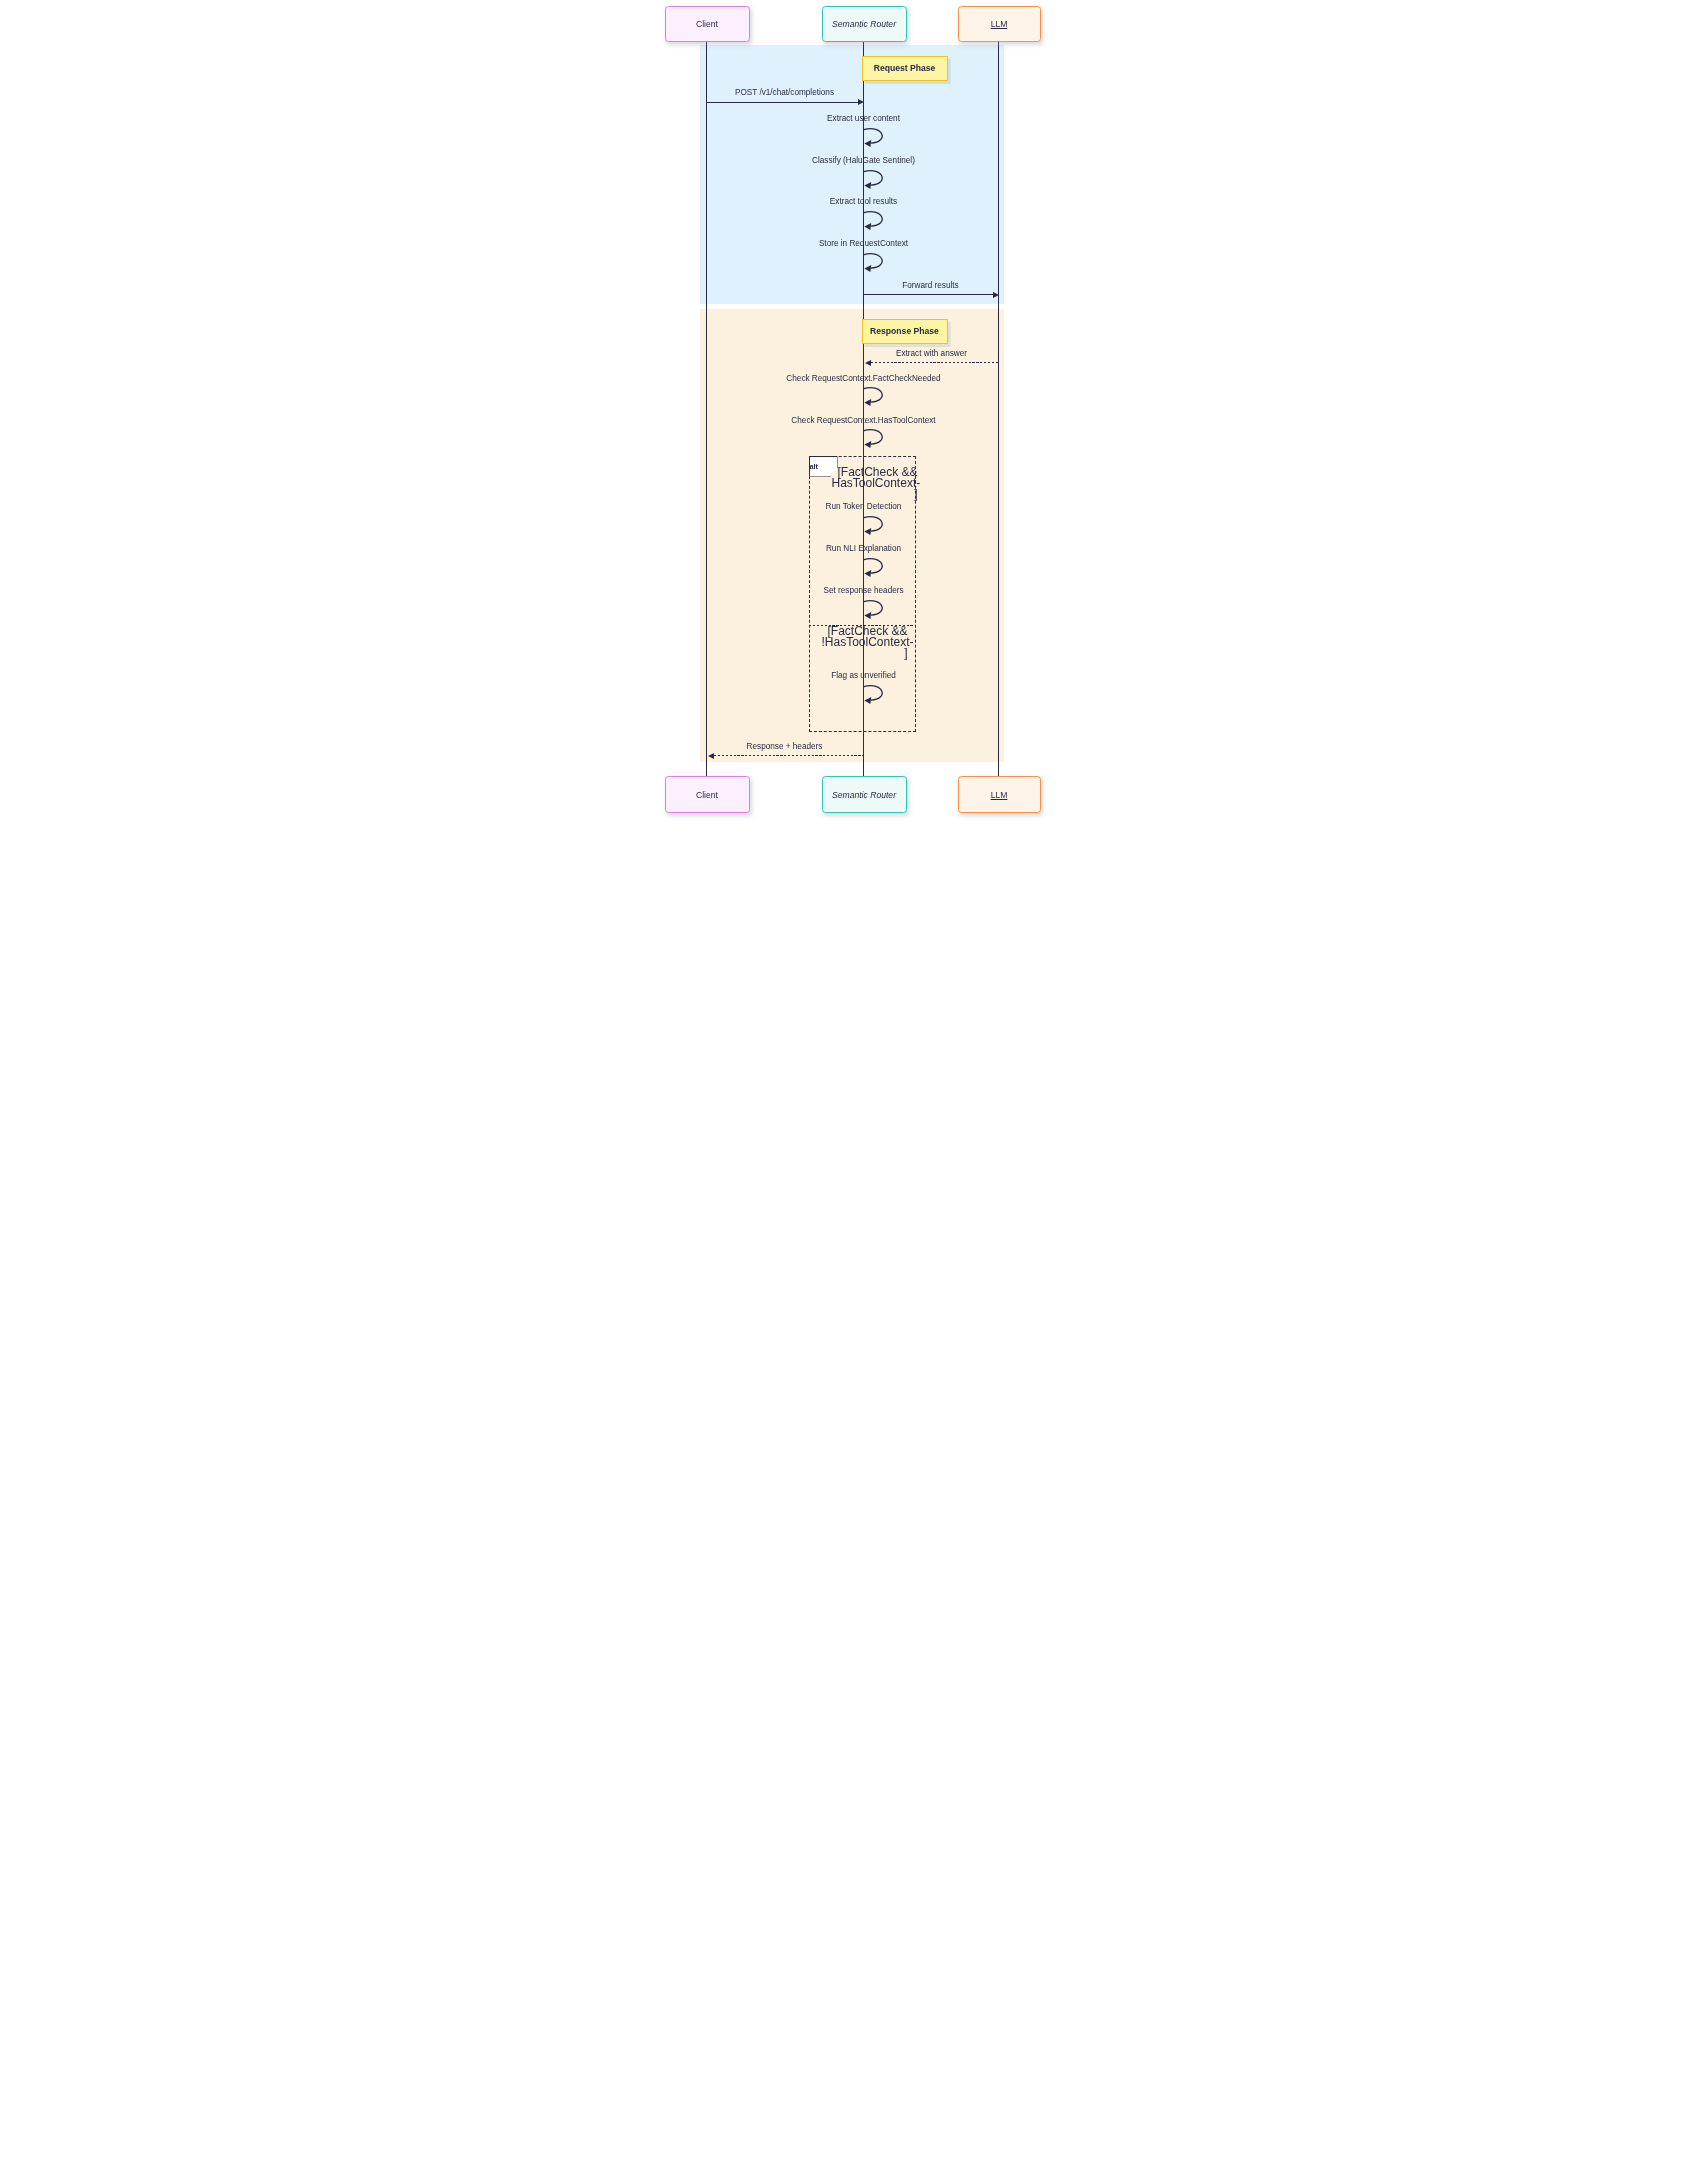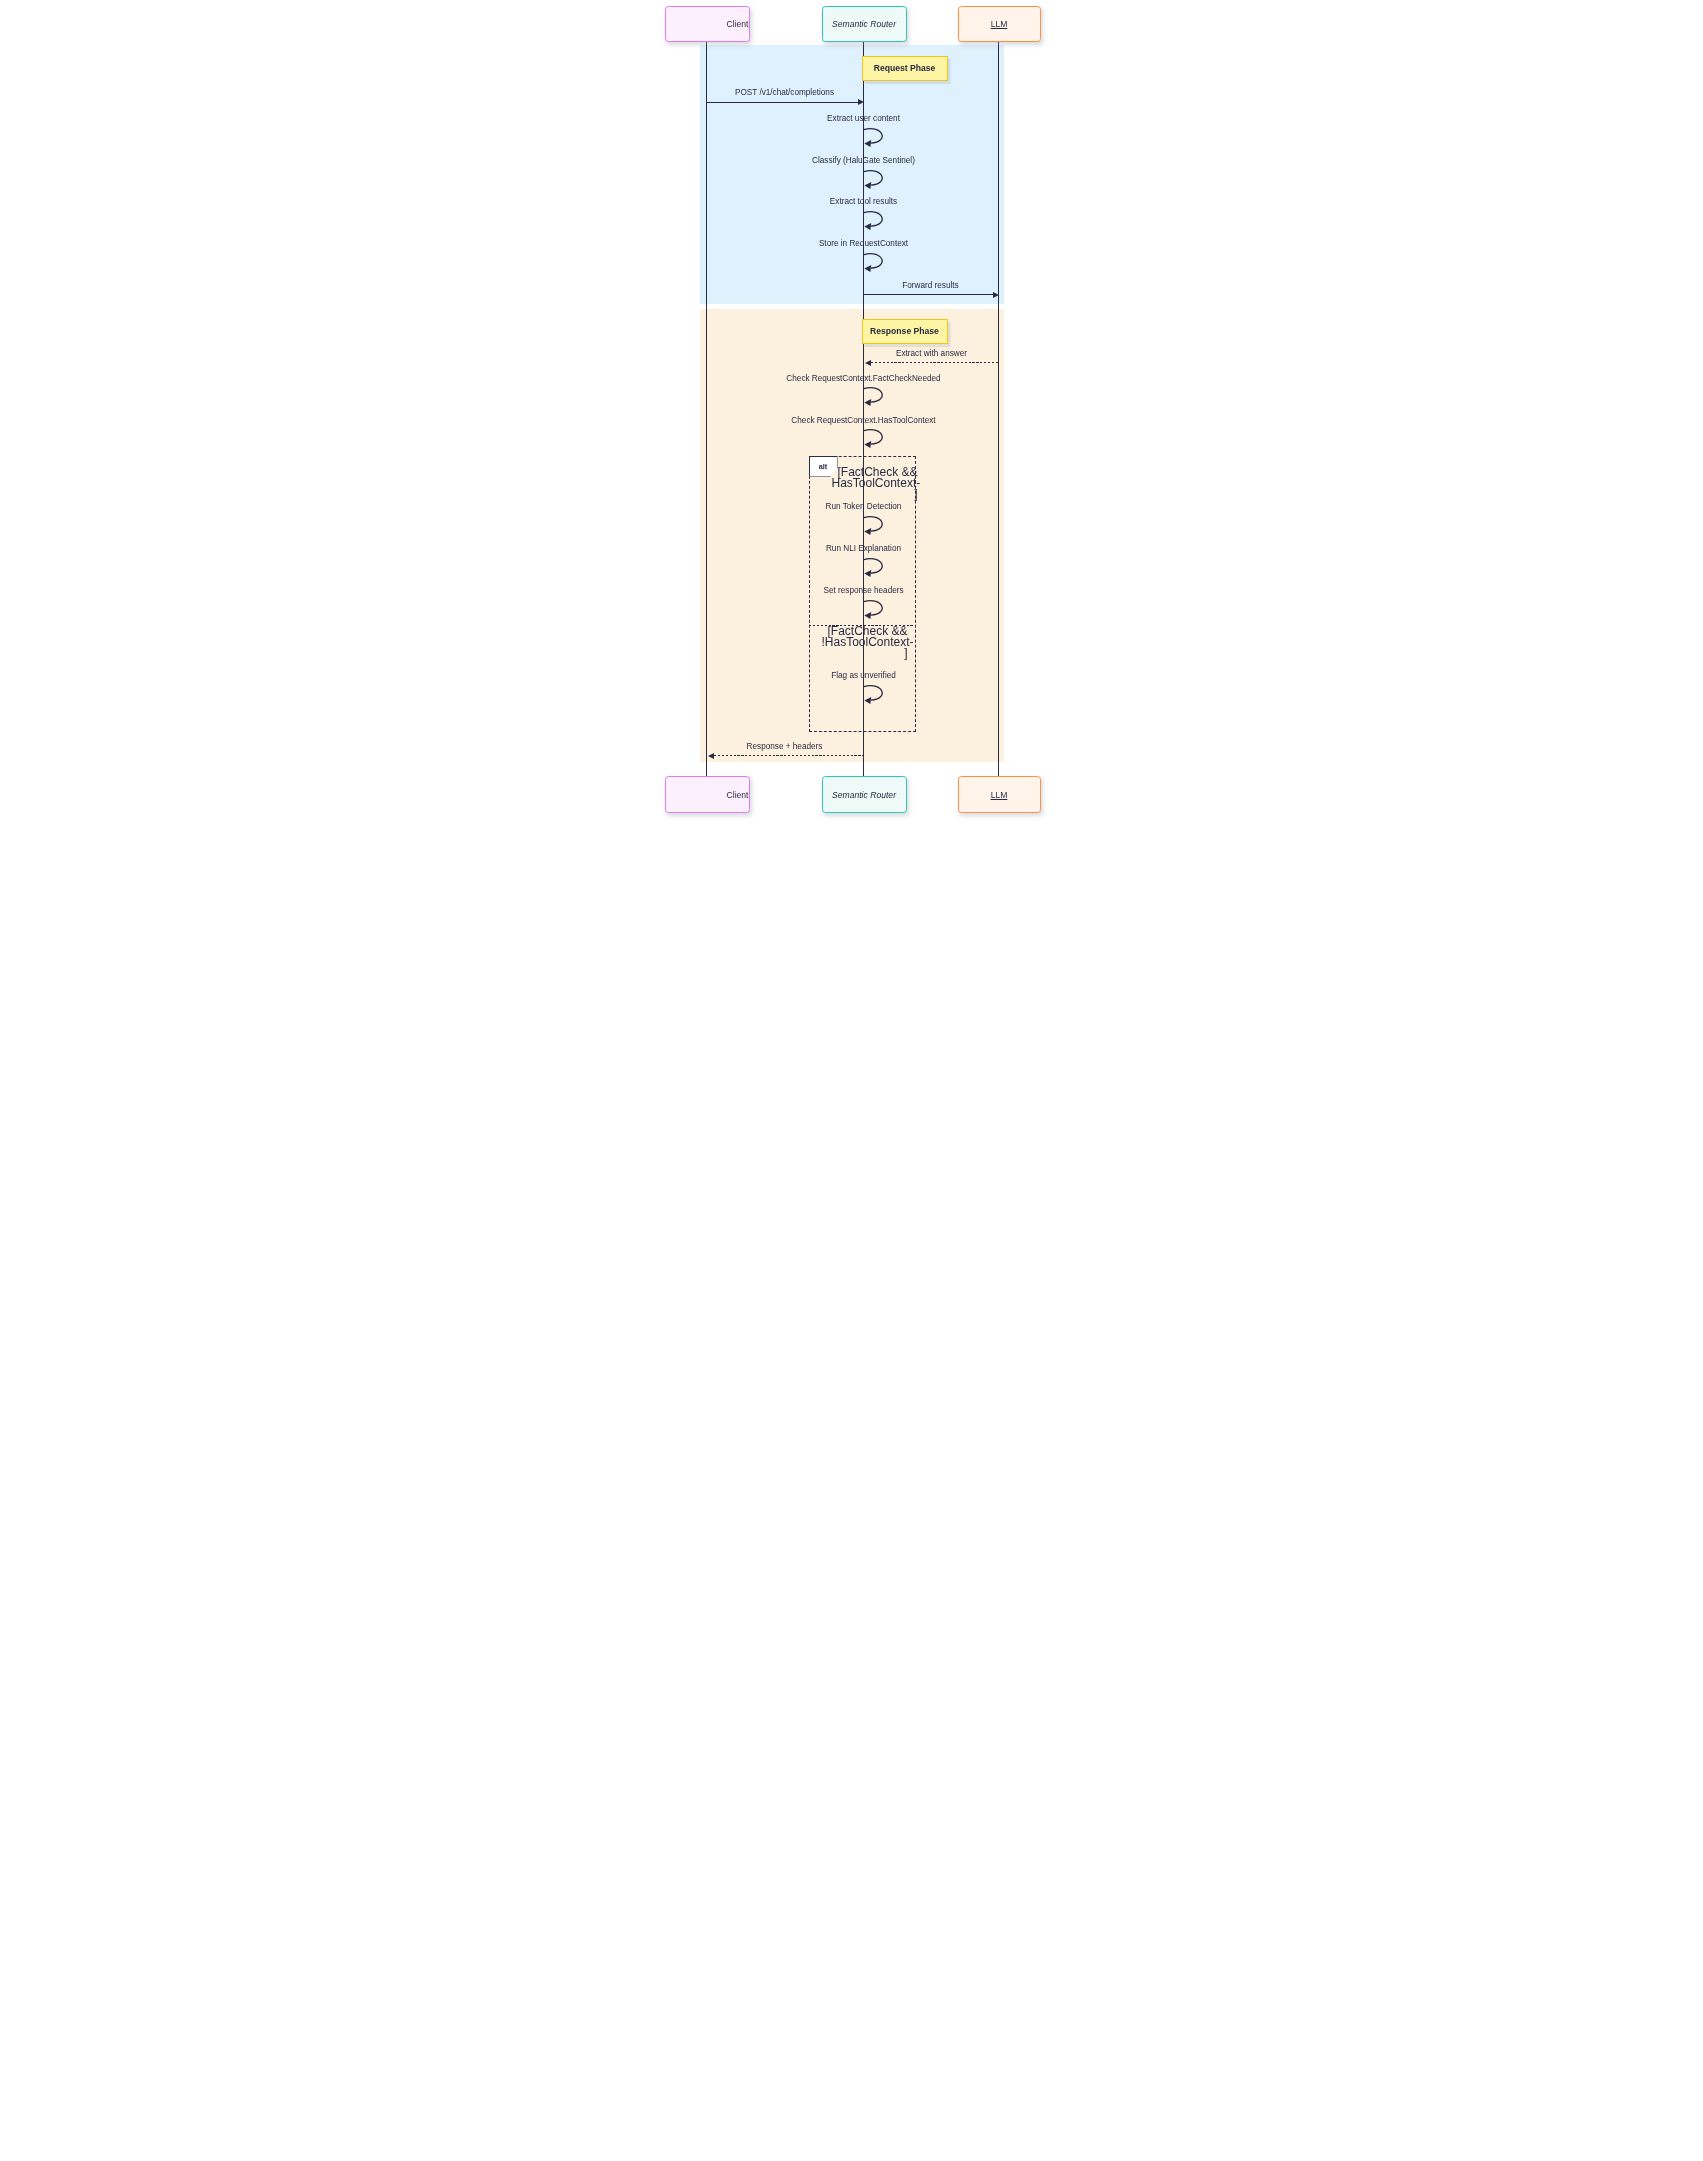--- a/index.html
+++ b/index.html
@@ -15,21 +15,21 @@
   }
   .band{position:absolute;left:61px;width:304px;z-index:0;}
   .band.request{background:var(--request-band,#def1fc);}
   .band.response{background:var(--response-band,#fcf0de);}
   .lifeline{position:absolute;width:1.3px;background:var(--ink,#2a2a44);z-index:1;}
   .actor{
     position:absolute;display:flex;align-items:center;justify-content:center;
     font-size:8.6px;border-radius:3.5px;border:1.7px solid;z-index:5;
     box-shadow:1.7px 2.6px 4.3px rgba(130,140,160,0.30);
   }
-  .actor.client{background:var(--client-fill,#fdf0fe);border-color:var(--client-border,#df7bee);justify-content:flex-end;}
+  .actor.client{background:var(--client-fill,#fdf0fe);border-color:var(--client-border,#df7bee);}
   .actor.router{background:var(--router-fill,#edfaf7);border-color:var(--router-border,#2fc7b4);font-style:italic;}
   .actor.llm{background:var(--llm-fill,#fef4ea);border-color:var(--llm-border,#f89143);text-decoration:underline;}
   .phase{
     position:absolute;left:183px;width:84px;height:22.5px;z-index:4;
     display:flex;align-items:center;justify-content:center;
     font-size:8.6px;font-weight:bold;
     background:var(--phase-fill,#fdf5a4);border:1.7px solid var(--phase-border,#f2c31b);
     box-shadow:2.6px 3px 0 rgba(140,150,170,0.20);
     margin-left:40px;
   }
@@ -43,21 +43,21 @@
     background:repeating-linear-gradient(90deg,var(--ink,#2a2a44) 0 2.2px,transparent 2.2px 3.9px);
   }
   .ah{position:absolute;width:0;height:0;z-index:2;}
   .ah-r{border-top:3px solid transparent;border-bottom:3px solid transparent;border-left:6px solid var(--ink,#2a2a44);}
   .ah-l{border-top:3px solid transparent;border-bottom:3px solid transparent;border-right:6px solid var(--ink,#2a2a44);}
   .loop{position:absolute;z-index:2;}
   .alt-box{position:absolute;border:0.9px dashed var(--ink,#2a2a44);z-index:2;background:transparent;}
   .alt-label{
     position:absolute;z-index:3;background:var(--alt-label-bg,#ffffff);
     border:0.9px solid var(--ink,#2a2a44);
-    display:flex;align-items:center;justify-content:center;
+    display:flex;align-items:center;
     font-size:7.3px;font-weight:600;
     clip-path:polygon(0 0,100% 0,100% 58%,76% 100%,0 100%);
   }
   .cond{position:absolute;z-index:3;font-size:12px;line-height:11.2px;text-align:right;}
 </style>
 </head>
 <body>
 
 <div class="diagram">
 

